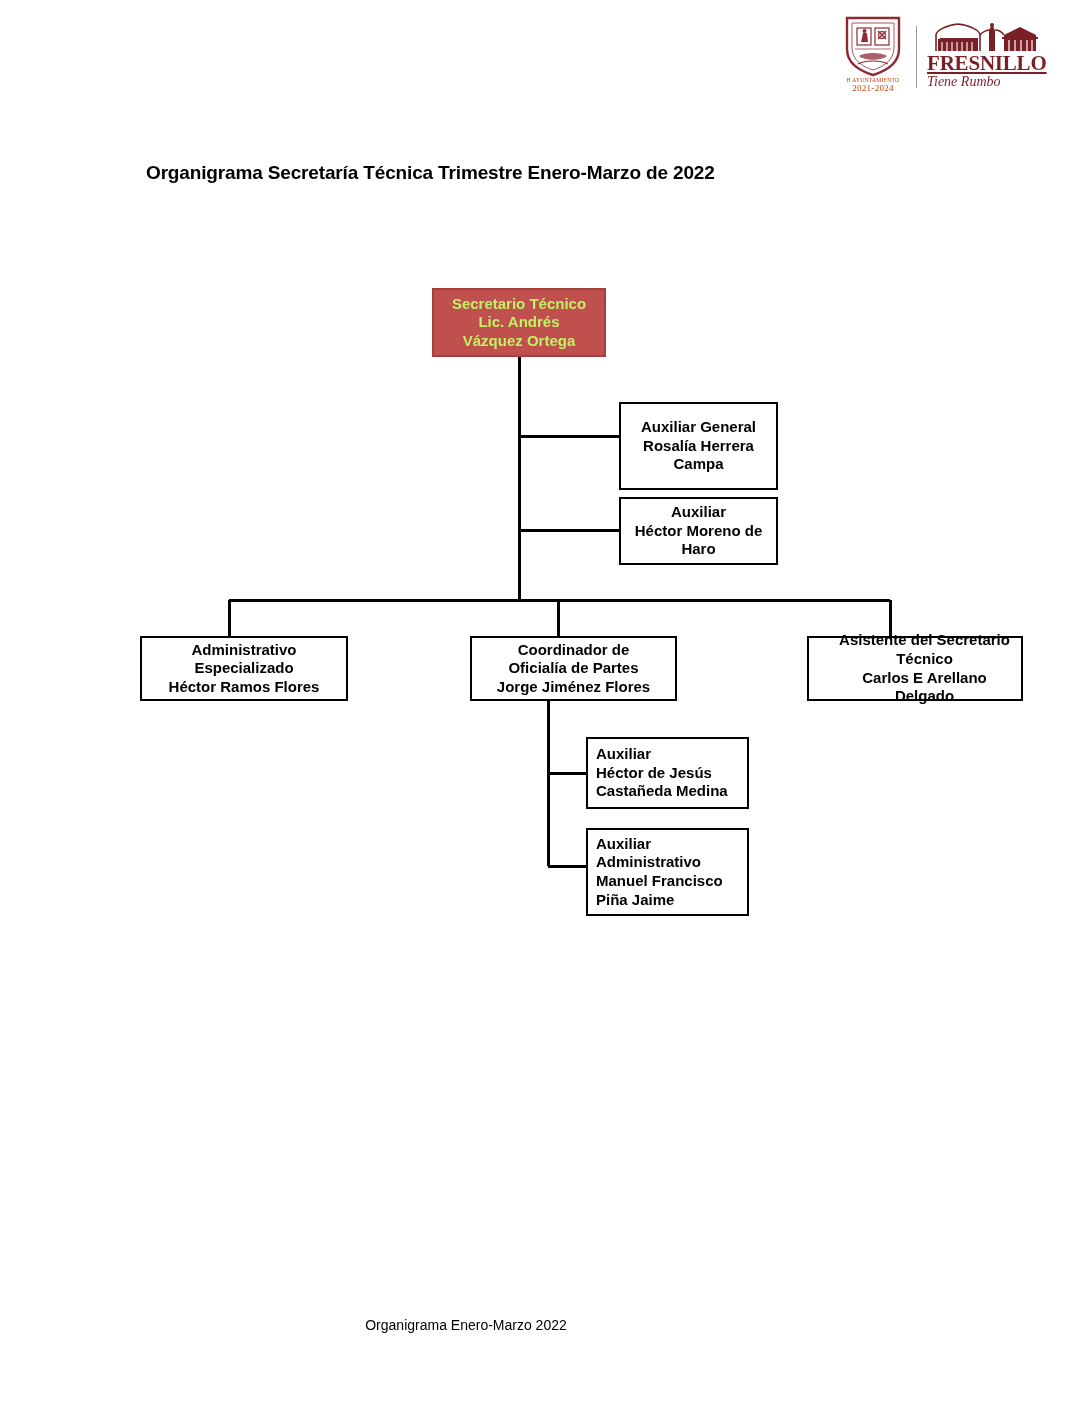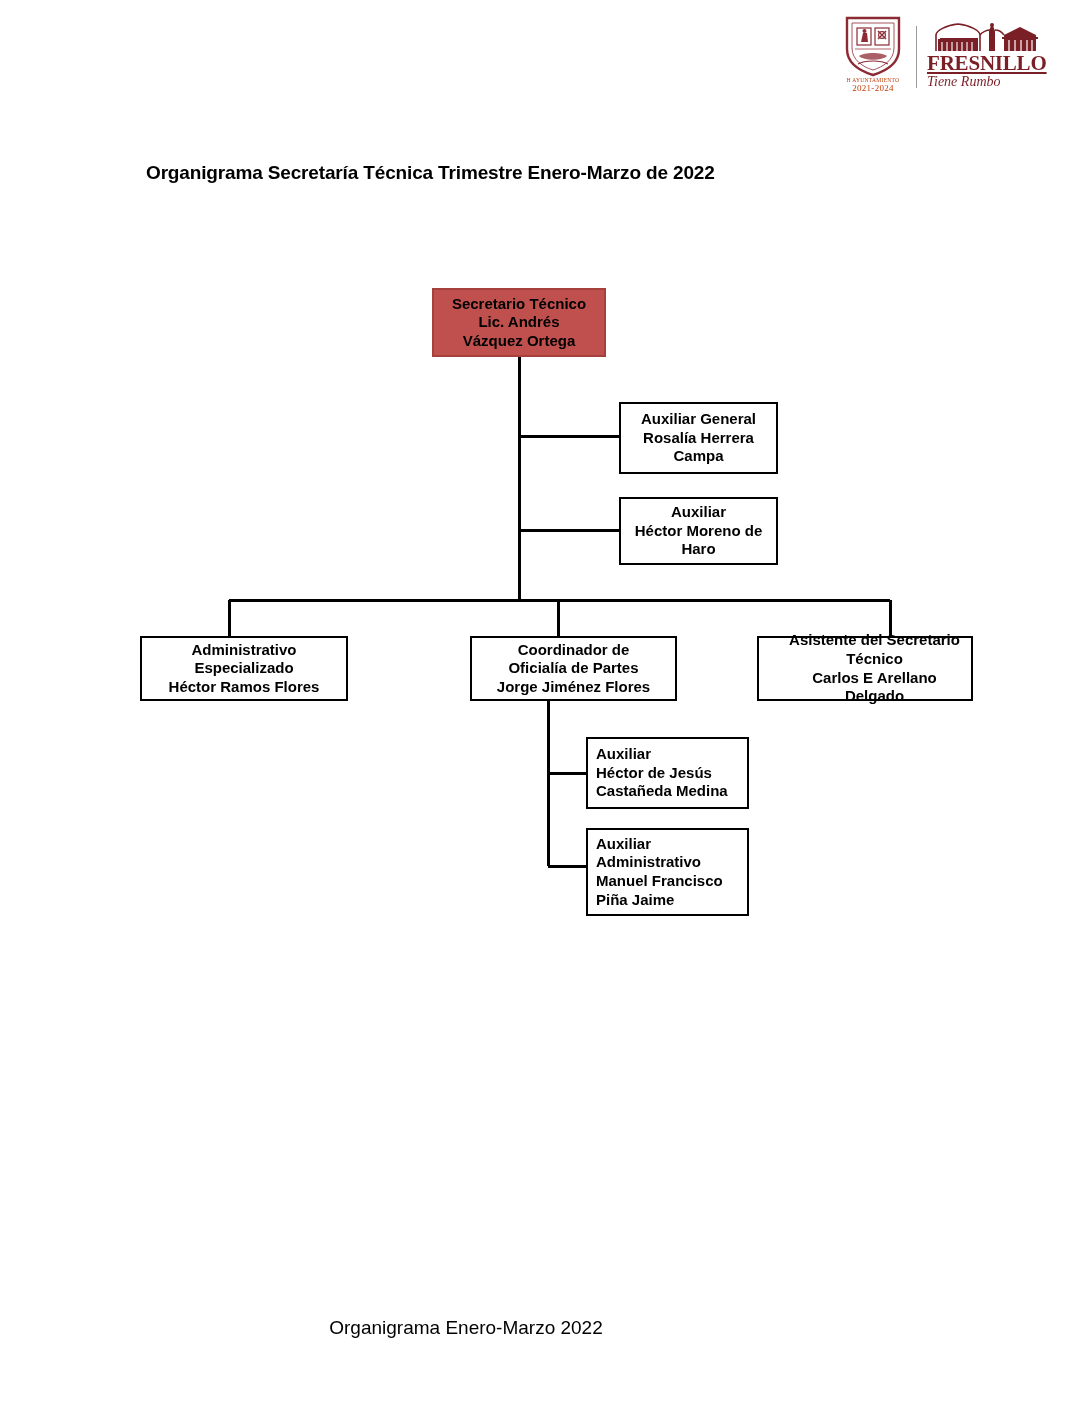--- a/index.html
+++ b/index.html
@@ -103,21 +103,21 @@
     letter-spacing: -0.15px;
     white-space: nowrap;
     margin-top: 32px;
   }
   .doc-footer {
     position: absolute;
     top: 1317px;
     left: 0;
     width: 932px;
     text-align: center;
-    font-size: 19px;
+    font-size: 14px;
   }
 
   
   .chart {
     position: absolute;
     top: 0;
     left: 0;
     width: 1088px;
     height: 1408px;
   }
@@ -135,21 +135,21 @@
     line-height: 1.24;
   }
   .node.center { text-align: center; align-items: center; padding: 3px 5px; }
   .node.left   { text-align: left; align-items: flex-start; padding: 5px 8px; }
   .node .role  { font-weight: bold; }
   .node .person { font-weight: bold; }
 
   .node.root {
     background: #C0504D;
     border-color: #a5403d;
-    color: #000000;
+    color: #bef264;
   }
 </style>
 </head>
 <body>
 
 <div id="page">
 
   <div class="logo-block">
 
     <div class="crest">
@@ -225,21 +225,21 @@
       <path d="M548 866 L586 866"></path>
     </g>
   </svg>
 
   <div class="node center root" style="left:432px; top:288px; width:174px; height:69px;">
     <div class="role">Secretario Técnico</div>
     <div class="person">Lic. Andrés</div>
     <div class="person">Vázquez Ortega</div>
   </div>
 
-  <div class="node center" style="left:619px; top:402px; width:159px; height:72px;">
+  <div class="node center" style="left:619px; top:402px; width:159px; height:88px;">
     <div class="role">Auxiliar General</div>
     <div class="person">Rosalía Herrera</div>
     <div class="person">Campa</div>
   </div>
 
   <div class="node center" style="left:619px; top:497px; width:159px; height:68px;">
     <div class="role">Auxiliar</div>
     <div class="person">Héctor Moreno de</div>
     <div class="person">Haro</div>
   </div>
@@ -249,21 +249,21 @@
     <div class="role">Especializado</div>
     <div class="person">Héctor Ramos Flores</div>
   </div>
 
   <div class="node center" style="left:470px; top:636px; width:207px; height:65px;">
     <div class="role">Coordinador de</div>
     <div class="role">Oficialía de Partes</div>
     <div class="person">Jorge Jiménez Flores</div>
   </div>
 
-  <div class="node center" style="left:757px; top:636px; width:216px; height:65px;padding-left:24px;">
+  <div class="node center" style="left:807px; top:636px; width:216px; height:65px;padding-left:24px;">
     <div class="role">Asistente del Secretario</div>
     <div class="role">Técnico</div>
     <div class="person">Carlos E Arellano Delgado</div>
   </div>
 
   <div class="node left" style="left:586px; top:737px; width:163px; height:72px;">
     <div class="role">Auxiliar</div>
     <div class="person">Héctor de Jesús</div>
     <div class="person">Castañeda Medina</div>
   </div>

